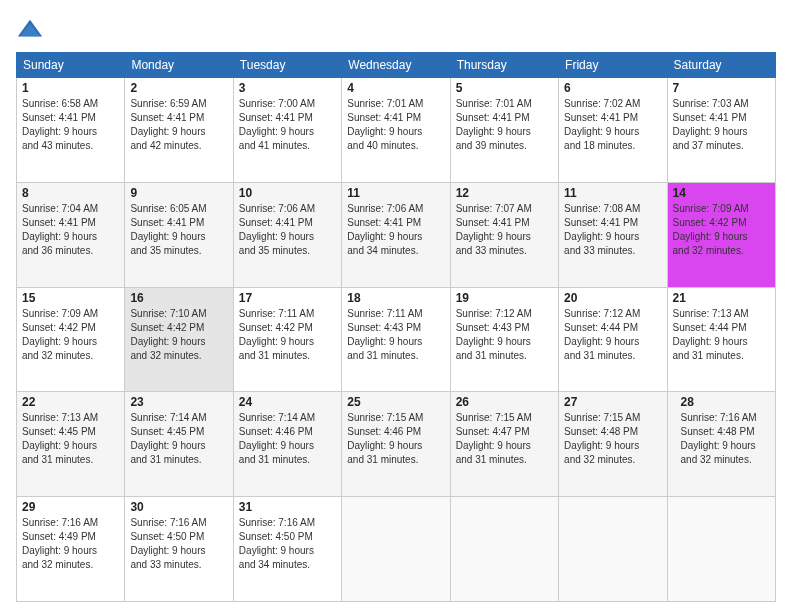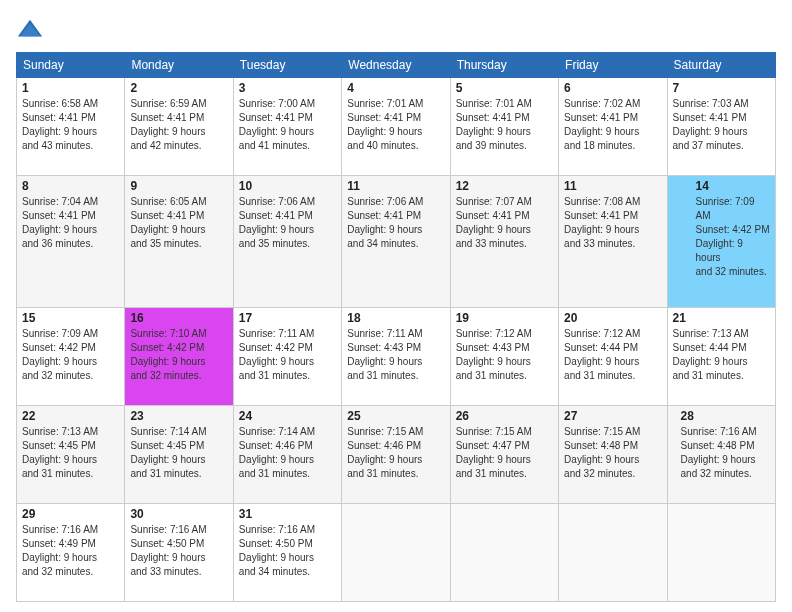--- a/index.html
+++ b/index.html
@@ -247,41 +247,41 @@
       </td>
           <td style="background: rgb(245, 245, 245);">
         <span class="day-num">11</span>
         <div class="day-info">
           <span>Sunrise: 7:08 AM</span><br>
           <span>Sunset: 4:41 PM</span><br>
           <span>Daylight: 9 hours</span><br>
           <span>and 33 minutes.</span>
         </div>
       </td>
-          <td style="background: #7dd3fc; padding-left: 28px;">
+          <td style="background: #d946ef;">
         <span class="day-num">14</span>
         <div class="day-info">
           <span>Sunrise: 7:09 AM</span><br>
           <span>Sunset: 4:42 PM</span><br>
           <span>Daylight: 9 hours</span><br>
           <span>and 32 minutes.</span>
         </div>
       </td>
         </tr>
         <tr>
           <td style="background: rgb(255, 255, 255);">
         <span class="day-num">15</span>
         <div class="day-info">
           <span>Sunrise: 7:09 AM</span><br>
           <span>Sunset: 4:42 PM</span><br>
           <span>Daylight: 9 hours</span><br>
           <span>and 32 minutes.</span>
         </div>
       </td>
-          <td style="background: #d946ef;">
+          <td style="background: #e5e5e5;">
         <span class="day-num">16</span>
         <div class="day-info">
           <span>Sunrise: 7:10 AM</span><br>
           <span>Sunset: 4:42 PM</span><br>
           <span>Daylight: 9 hours</span><br>
           <span>and 32 minutes.</span>
         </div>
       </td>
           <td style="background: rgb(255, 255, 255);">
         <span class="day-num">17</span>

